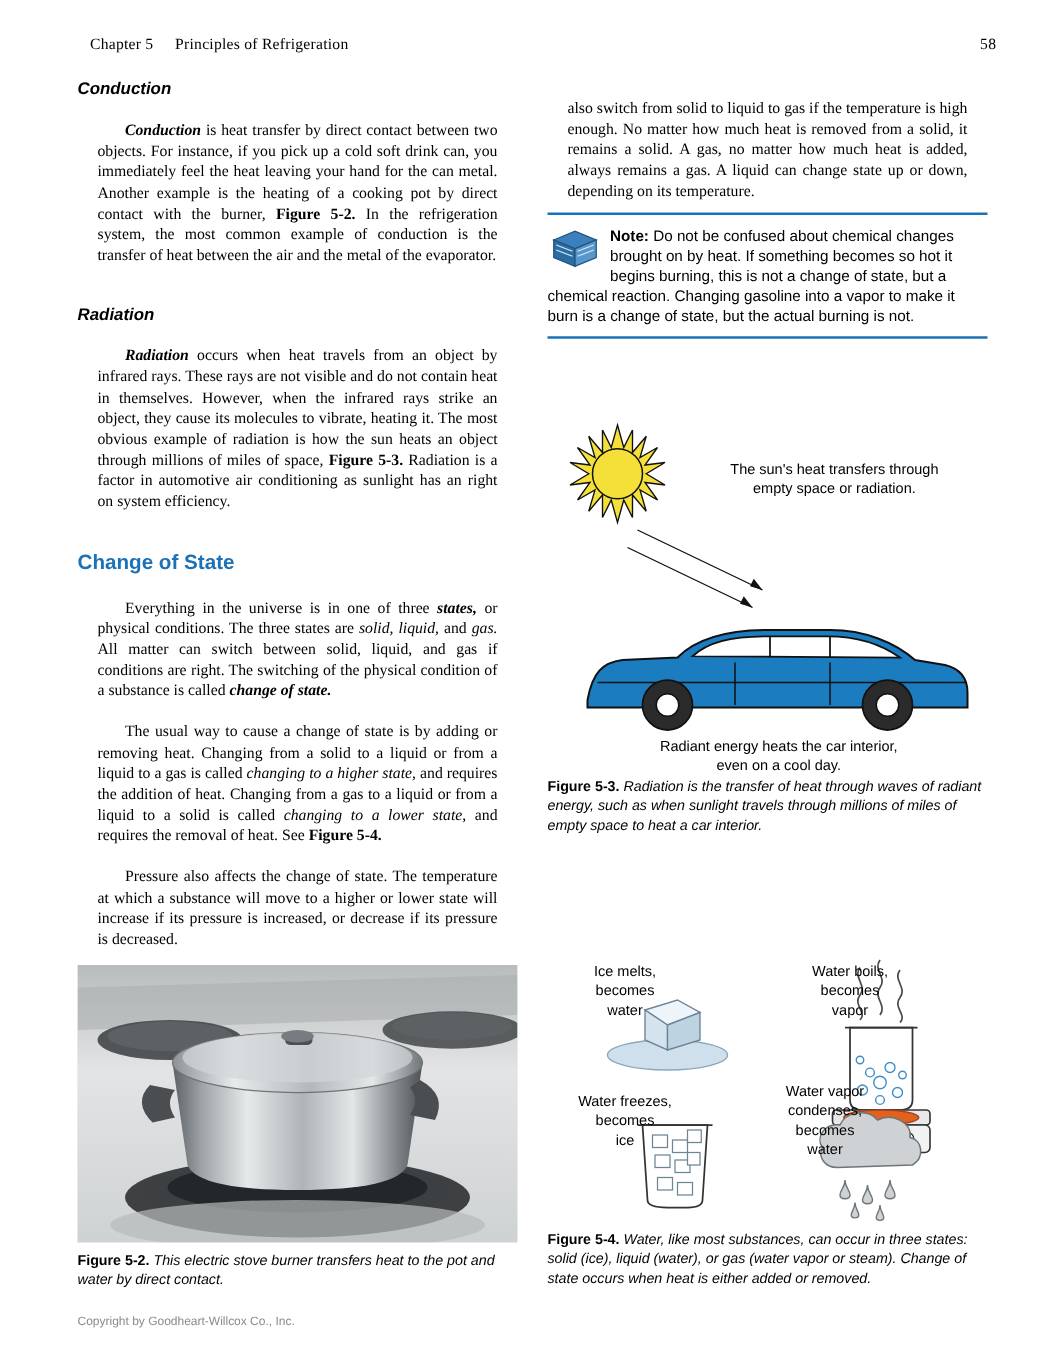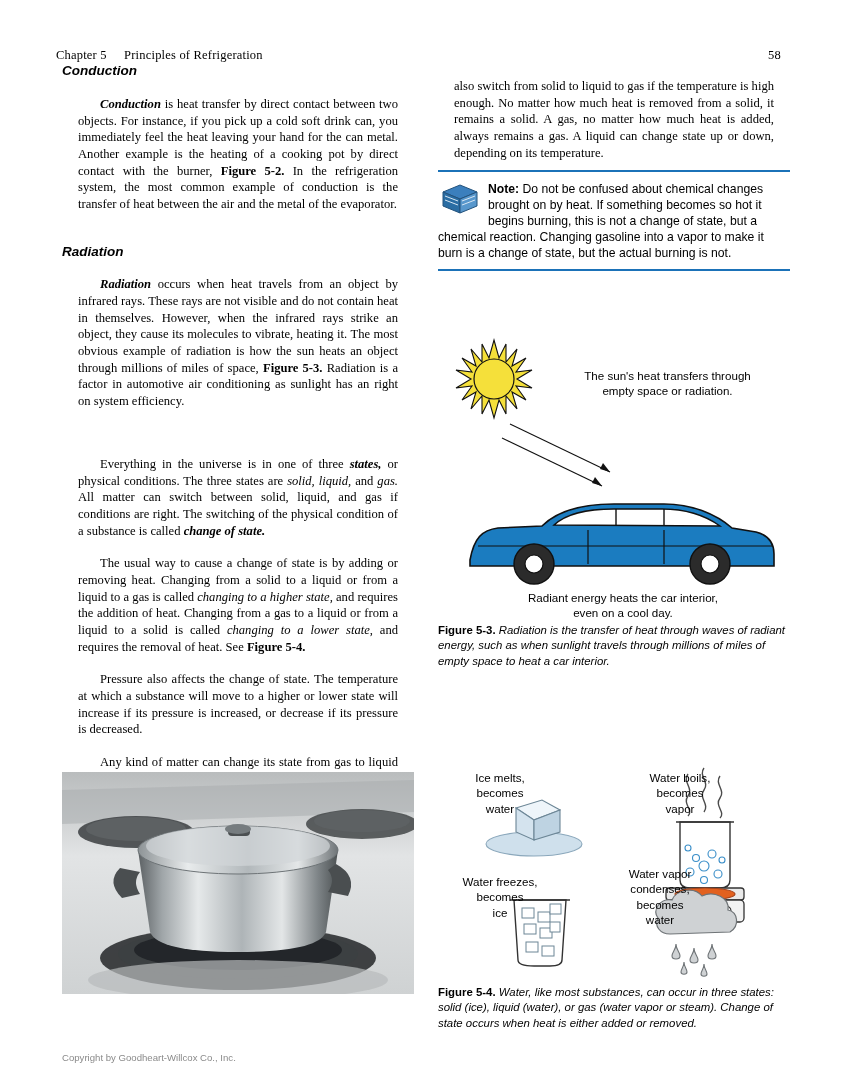--- a/index.html
+++ b/index.html
@@ -13,25 +13,24 @@
     overflow: hidden;
   }
   .page {
     position: absolute;
     left: 0; top: 0;
     width: 849px; height: 1087px;
   }
   
   .runhead {
     position: absolute;
-    left: 56px; top: 28px;
+    left: 72px; top: 28px;
     width: 725px;
     font-size: 12.5px;
     letter-spacing: .2px;
-    margin-top: 20px;
   }
   .runhead .chapter { }
   .runhead .chapter .ch { margin-right: 14px; }
   .runhead .pageno {
     position: absolute; right: 0; top: 0;
     font-size: 12.5px;
   }
   
   .col {
     position: absolute;
@@ -181,20 +180,21 @@
     <h3 class="head">Radiation</h3>
     <p class="body">
       <b class="bi">Radiation</b>
       <span>occurs when heat travels from an object by infrared rays. These rays are not visible and do not contain heat in themselves. However, when the infrared rays strike an object, they cause its molecules to vibrate, heating it. The most obvious example of radiation is how the sun heats an object through millions of miles of space,</span>
       <b>Figure 5-3.</b>
       <span>Radiation is a factor in automotive air conditioning as sunlight has an right on system efficiency.</span>
     </p>
 
     <div class="sp"></div>
 
+    <h2 class="bluehead">Change of State</h2>
 
     <p class="body">
       <span>Everything in the universe is in one of three</span>
       <b class="bi">states,</b>
       <span>or physical conditions. The three states are</span>
       <i>solid, liquid,</i>
       <span>and</span>
       <i>gas.</i>
       <span>All matter can switch between solid, liquid, and gas if conditions are right. The switching of the physical condition of a substance is called</span>
       <b class="bi">change of state.</b>
@@ -386,15 +386,19 @@
         <ellipse cx="176" cy="74" rx="92" ry="20" fill="#d2d6d8" opacity="0.7"></ellipse>
         <rect x="166" y="56" width="22" height="8" rx="4" fill="#4c5052"></rect>
         <ellipse cx="176" cy="57" rx="13" ry="5" fill="#767c7f"></ellipse>
         <path d="M58 96 Q44 110 60 126 L78 122 Q70 110 78 100 Z" fill="#4a4e50"></path>
         <path d="M274 92 Q296 104 286 124 L266 120 Q274 108 266 98 Z" fill="#4a4e50"></path>
       </g>
       <ellipse cx="176" cy="208" rx="150" ry="20" fill="#b8bbbc" opacity="0.7"></ellipse>
     </svg>
   </div>
 
+  <div class="cap52 figcap">
+    <b>Figure 5-2.</b>
+    <span>This electric stove burner transfers heat to the pot and water by direct contact.</span>
+  </div>
 
   <div class="footer">Copyright by Goodheart-Willcox Co., Inc.</div>
 </div>
 
 </body></html>

